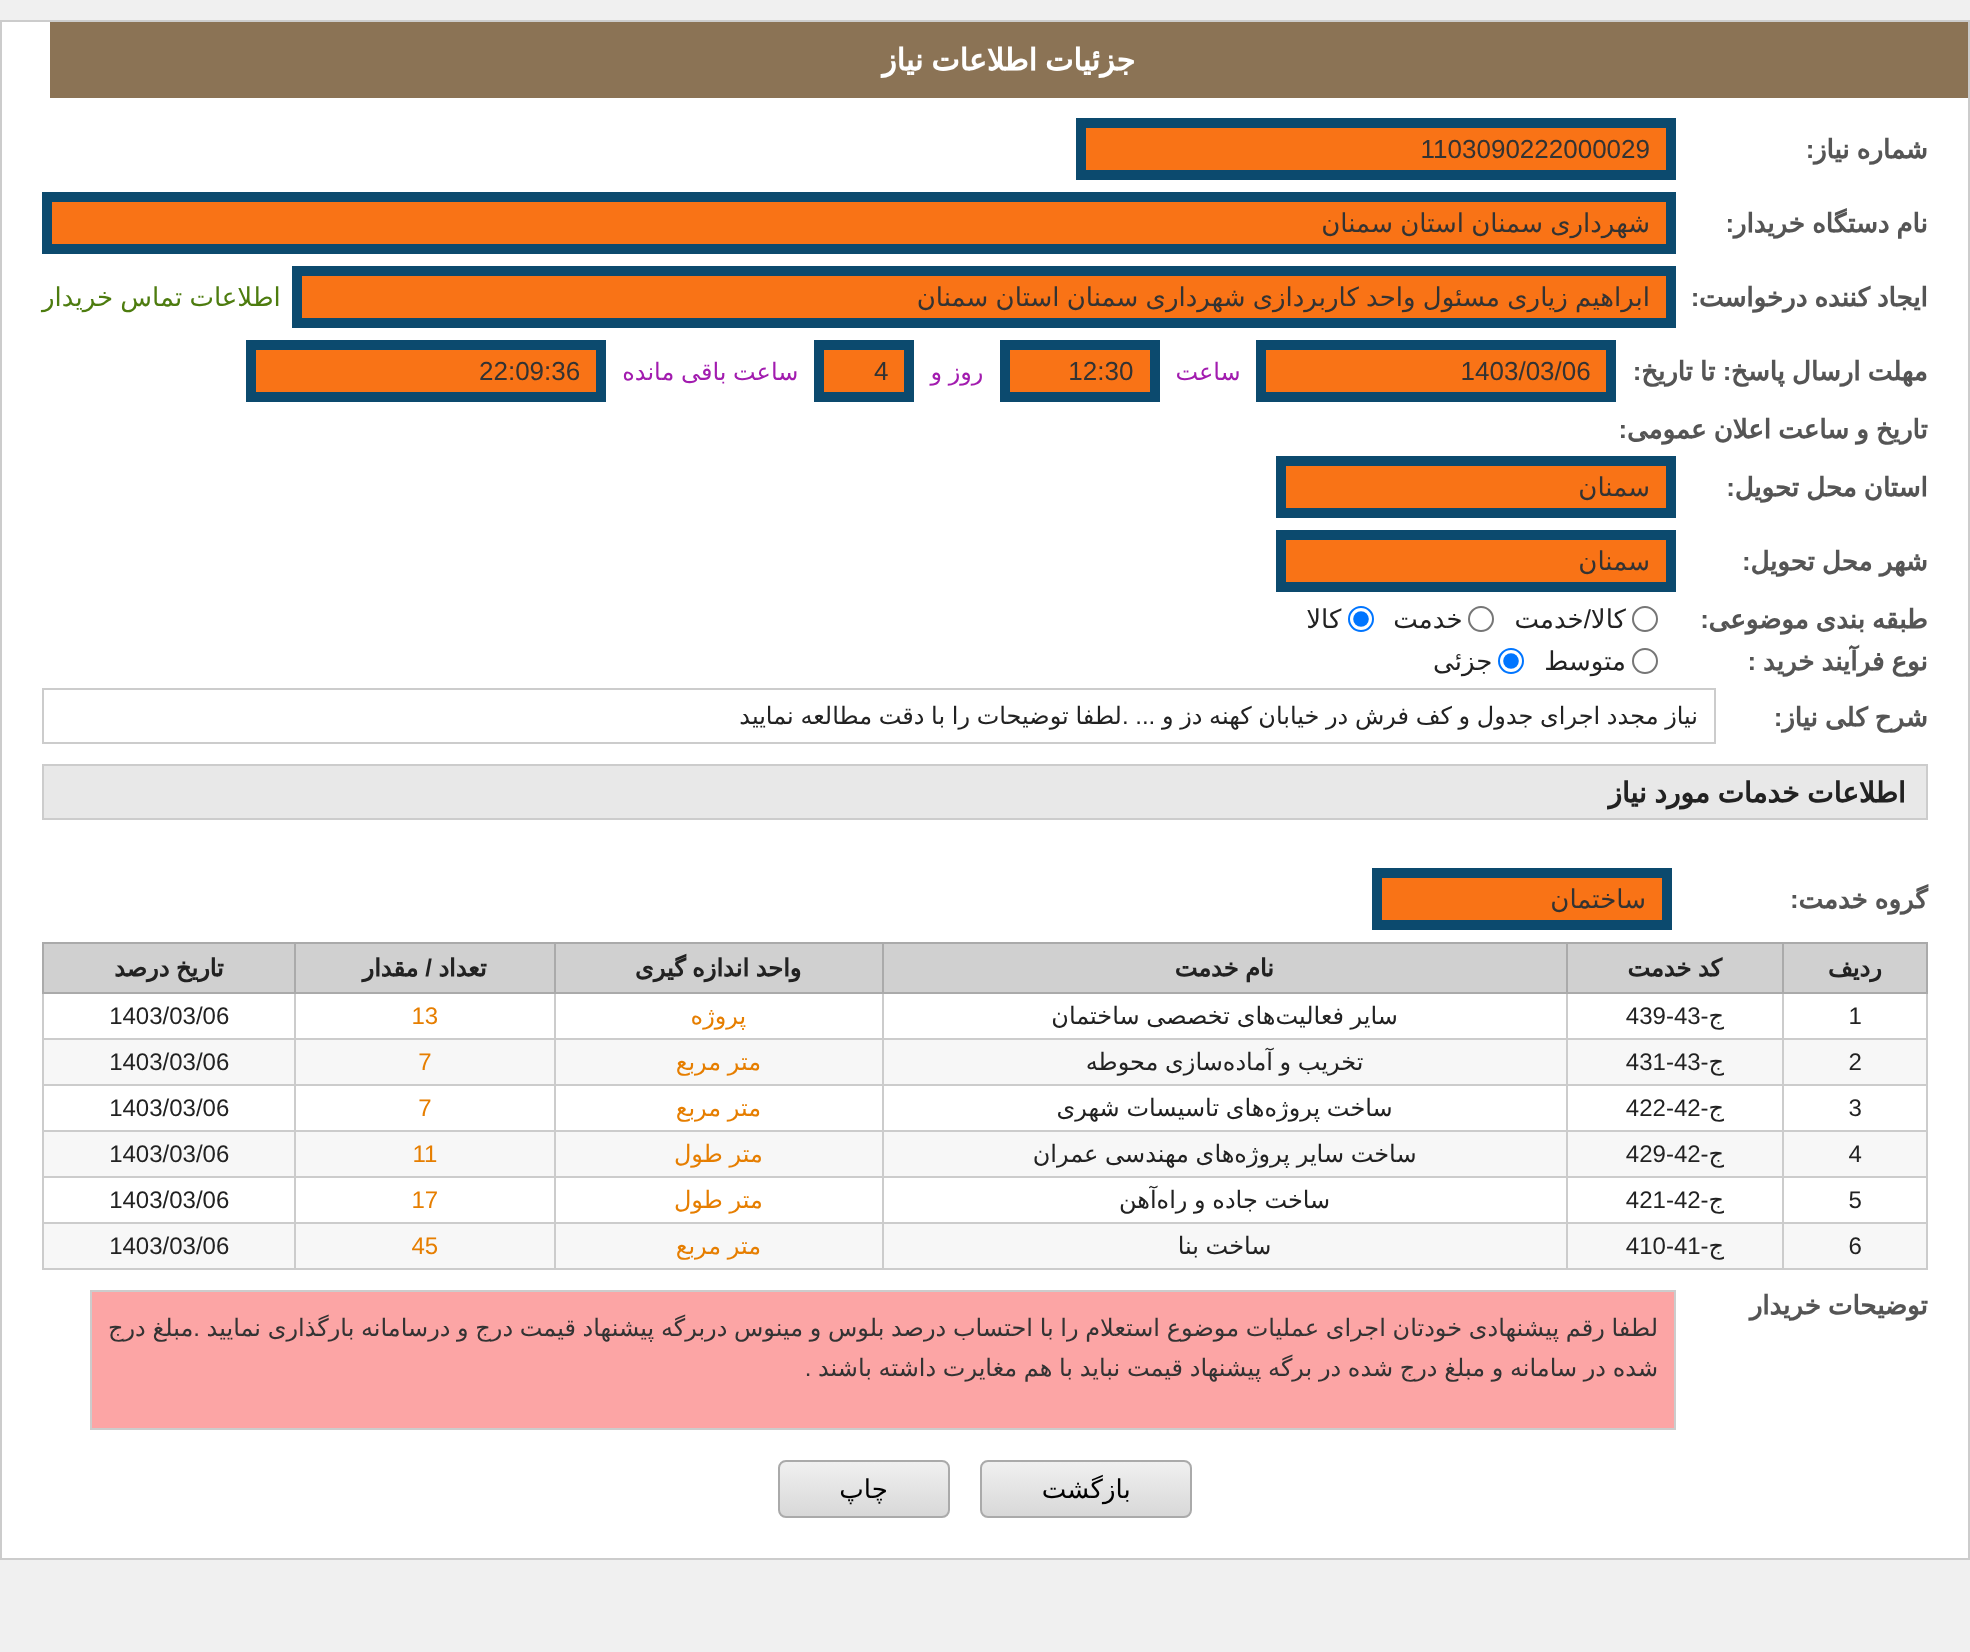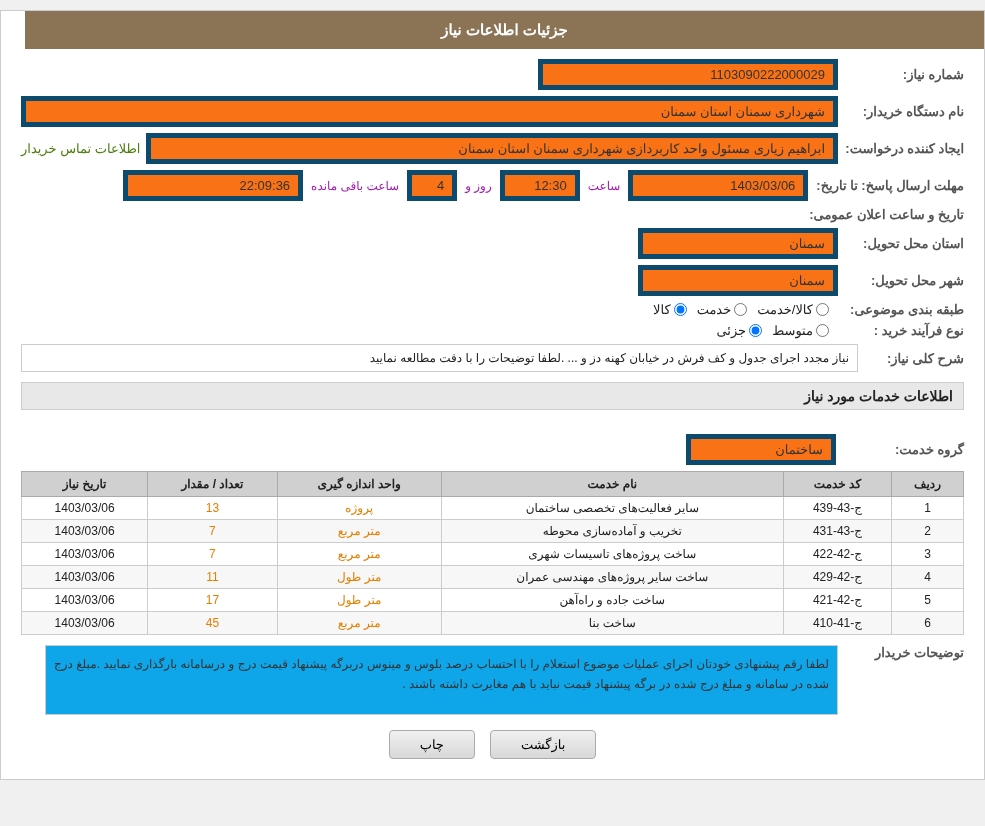--- a/index.html
+++ b/index.html
@@ -123,21 +123,21 @@
     }
     table tr:nth-child(even) td {
       background: #f7f7f7;
     }
     .qty-orange {
       color: #e67e00;
       font-weight: normal;
     }
     .notes-box {
       border: 1px solid #ccc;
-      background: #0ea5e9;
+      background: #fca5a5;
       padding: 8px;
       min-height: 70px;
       text-align: right;
       font-size: 12px;
       color: #333;
       line-height: 1.7;
       width: 100%;
     }
     .buttons-row {
       display: flex;
@@ -265,21 +265,21 @@
 
     <div class="watermark-wrapper" style="position:relative;">
       <table>
         <thead>
           <tr>
             <th>ردیف</th>
             <th>کد خدمت</th>
             <th>نام خدمت</th>
             <th>واحد اندازه گیری</th>
             <th>تعداد / مقدار</th>
-            <th>تاریخ نیاز</th>
+            <th>تاریخ درصد</th>
           </tr>
         </thead>
         <tbody id="table-body">
         <tr>
     <td>1</td>
     <td>ج-43-439</td>
     <td>سایر فعالیت‌های تخصصی ساختمان</td>
     <td><span class="qty-orange">پروژه</span></td>
     <td><span class="qty-orange">13</span></td>
     <td>1403/03/06</td>

